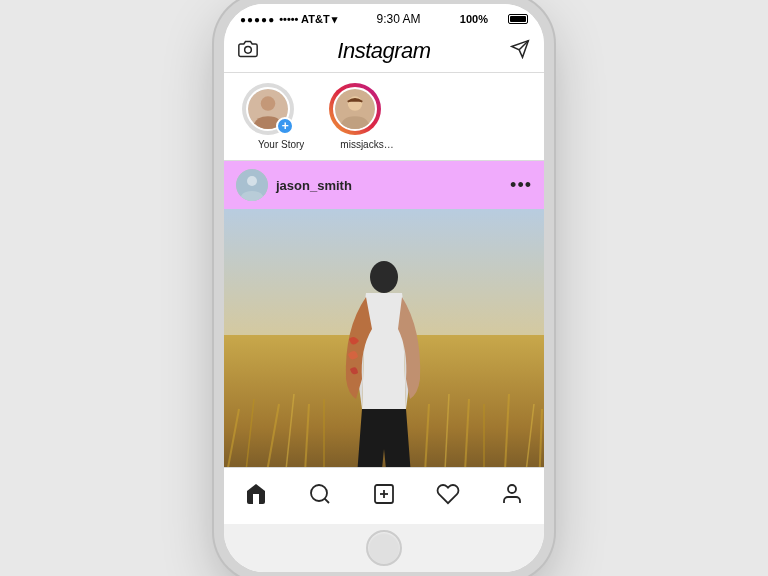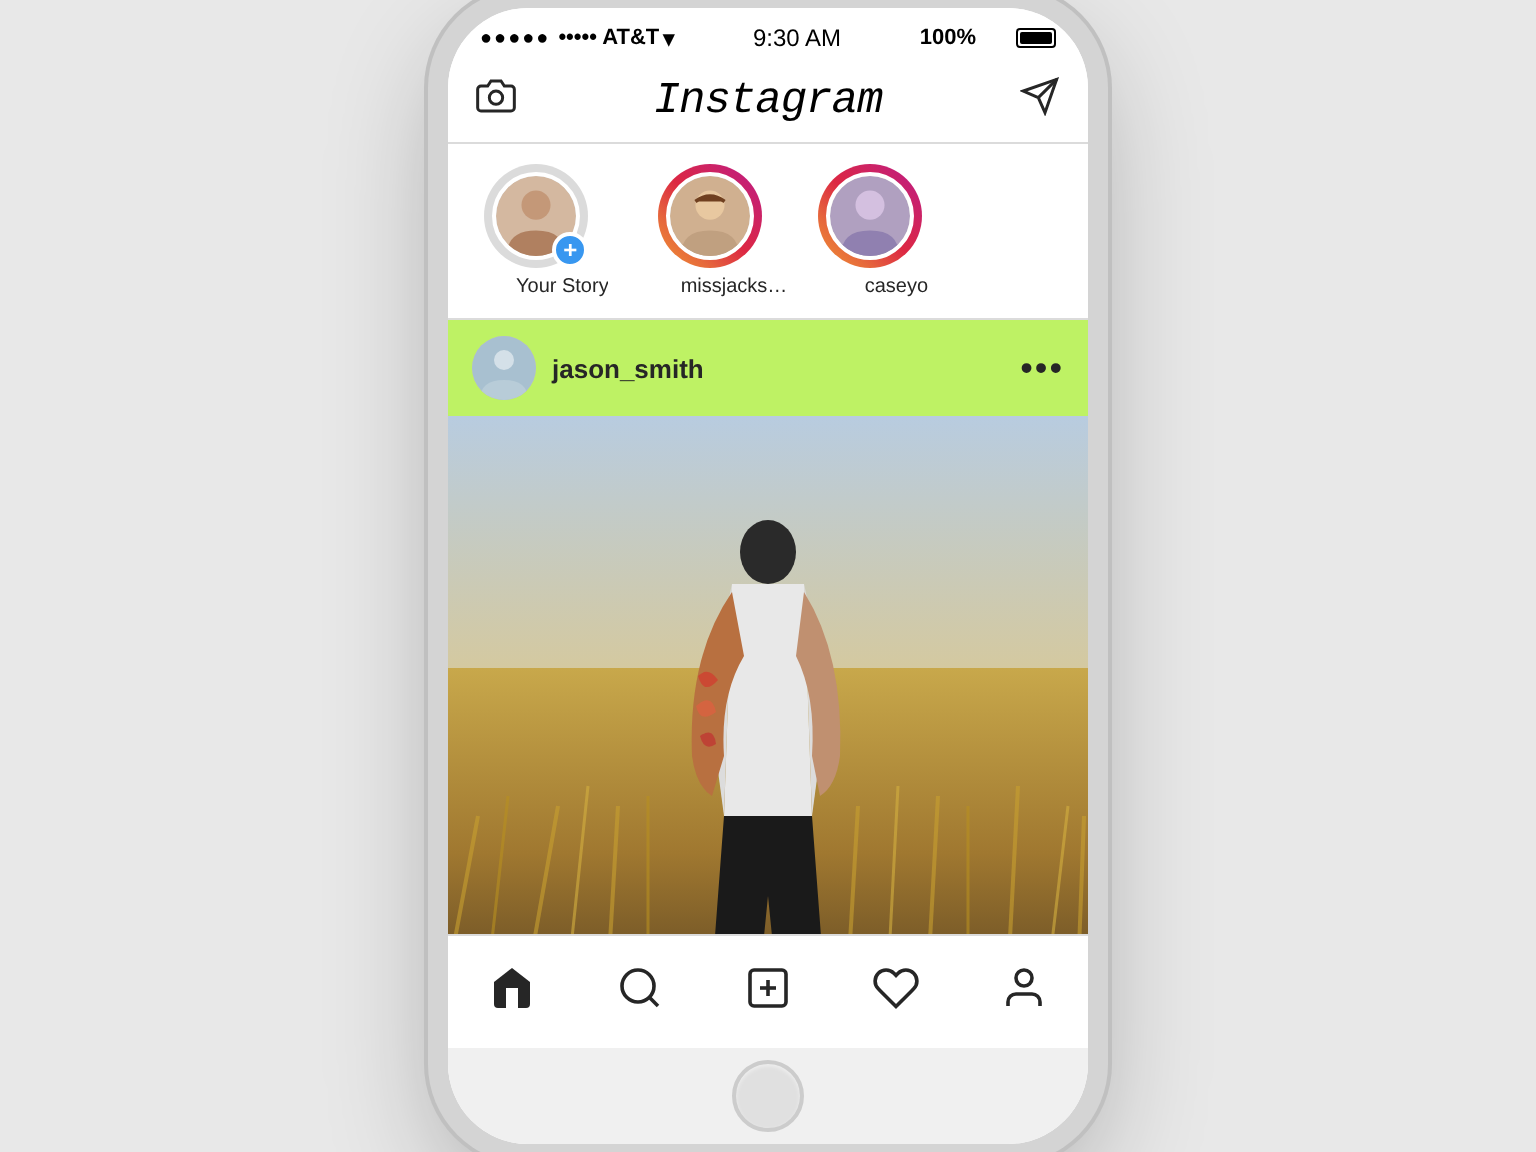--- a/index.html
+++ b/index.html
@@ -54,21 +54,21 @@
     .app-header {
       background: #fff;
       border-bottom: 1px solid #dbdbdb;
       display: flex;
       justify-content: space-between;
       align-items: center;
       padding: 8px 14px;
       flex-shrink: 0;
     }
     .header-logo {
-      font-family: Liberation Mono, monospace;
+      font-family: Liberation Sans, sans-serif;
       font-style: italic;
       font-size: 22px;
       font-weight: 400;
       letter-spacing: -0.5px;
       color: #000;
     }
     .header-icon {
       font-size: 18px;
       color: #262626;
       cursor: pointer;
@@ -155,21 +155,21 @@
 
     
     .feed {
       flex: 1;
       overflow-y: auto;
       background: #fafafa;
     }
     .feed::-webkit-scrollbar { display: none; }
 
     .post {
-      background: #bef264;
+      background: #f0abfc;
       margin-bottom: 4px;
     }
 
     .post-header {
       display: flex;
       align-items: center;
       padding: 8px 12px;
       justify-content: space-between;
     }
     .post-user {
@@ -348,34 +348,20 @@
               <path d="M6 44 Q6 30 22 30 Q38 30 38 44" fill="#c0a080"></path>
               <path d="M14 14 Q22 8 30 14" fill="#704020" stroke="#704020" stroke-width="2"></path>
             </svg>
           </div>
         </div>
       </div>
       <span class="story-label">missjackso...</span>
     </div>
 
 
-    <div class="story-item">
-      <div class="story-avatar-wrap">
-        <div class="story-avatar-ring">
-          <div class="story-avatar-inner">
-            <svg class="avatar-svg" viewBox="0 0 44 44">
-              <circle cx="22" cy="22" r="22" fill="#b0a0c0"></circle>
-              <circle cx="22" cy="16" r="8" fill="#d4c0e0"></circle>
-              <path d="M6 44 Q6 30 22 30 Q38 30 38 44" fill="#9080b0"></path>
-            </svg>
-          </div>
-        </div>
-      </div>
-      <span class="story-label">caseyo</span>
-    </div>
 
   </div>
 
   <div class="feed">
     <div class="post">
 
       <div class="post-header">
         <div class="post-user">
           <div class="post-avatar">
             <svg width="32" height="32" viewBox="0 0 32 32">

